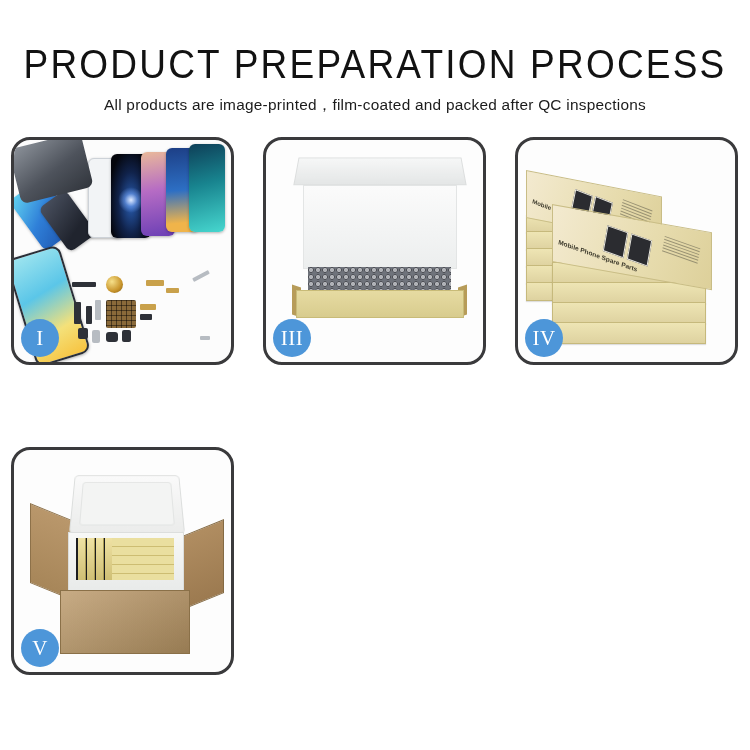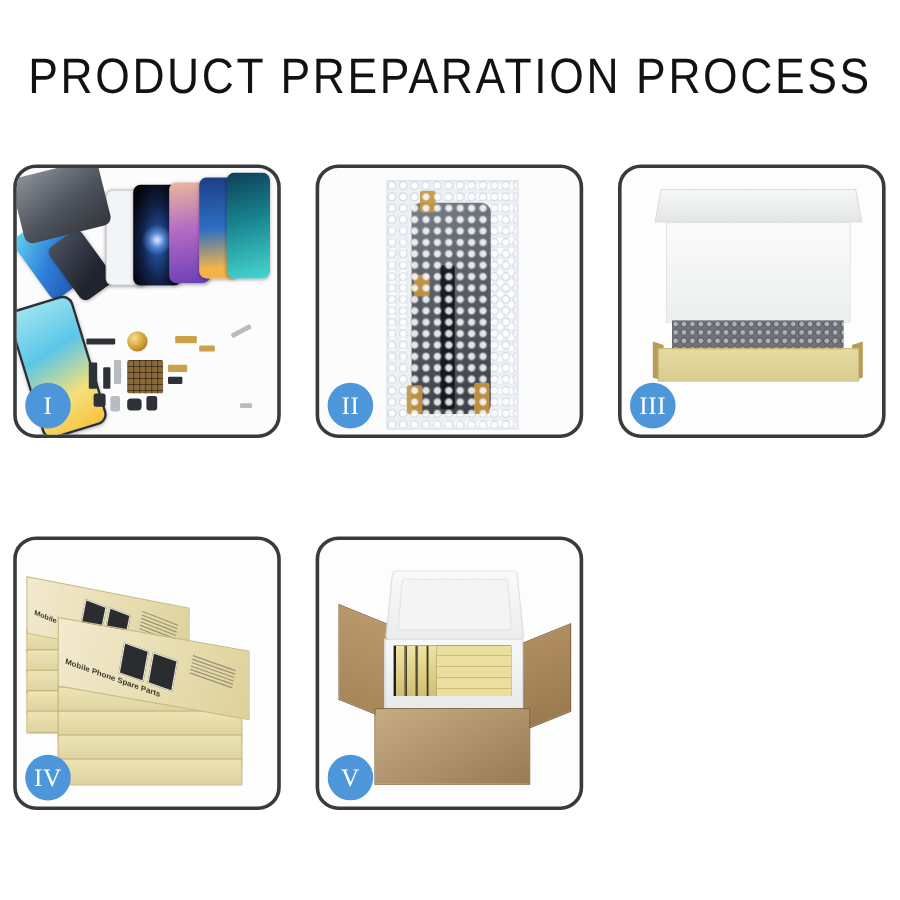--- a/index.html
+++ b/index.html
@@ -372,20 +372,21 @@
   .c6-tape {
     position:absolute; width:18px; height:22px;
     background:#a2875f; opacity:.9;
   }
 </style>
 </head>
 <body>
 
 <div class="header">
   <div class="title">PRODUCT PREPARATION PROCESS</div>
+  <div class="subtitle">All products are image-printed，film-coated and packed after QC inspections</div>
 </div>
 
 <div class="grid">
 
   <div class="panel p1">
     <div class="panel-stage">
       <div class="ph ph-a"></div>
       <div class="ph ph-b"></div>
       <div class="ph ph-glass"></div>
       <div class="ph ph-dark"></div>
@@ -407,34 +408,20 @@
       <div class="chip dark" style="left:64px;top:188px;width:10px;height:11px;border-radius:2px;"></div>
       <div class="chip pale" style="left:78px;top:190px;width:8px;height:13px;border-radius:2px;"></div>
       <div class="chip dark" style="left:92px;top:192px;width:12px;height:10px;border-radius:3px;"></div>
       <div class="chip dark" style="left:108px;top:190px;width:9px;height:12px;border-radius:2px;"></div>
       <div class="chip pale" style="left:178px;top:134px;width:18px;height:4px;transform:rotate(-28deg);"></div>
       <div class="chip pale" style="left:186px;top:196px;width:10px;height:4px;"></div>
     </div>
     <div class="badge">I</div>
   </div>
 
-  <div class="panel p2">
-    <div class="panel-stage">
-      <div class="bubble-bag">
-        <div class="bb-part"></div>
-        <div class="bb-flex"></div>
-        <div class="bb-conn" style="left:27px;top:8px;"></div>
-        <div class="bb-conn" style="left:22px;top:78px;"></div>
-        <div class="bb-conn" style="left:16px;top:170px;height:24px;"></div>
-        <div class="bb-conn" style="left:72px;top:168px;height:26px;"></div>
-      </div>
-      <div class="bubble-overlay"></div>
-    </div>
-    <div class="badge">II</div>
-  </div>
 
   <div class="panel p3">
     <div class="panel-stage">
       <div class="c3-lid"></div>
       <div class="c3-foam"></div>
       <div class="c3-grey"></div>
       <div class="c3-side-l"></div>
       <div class="c3-side-r"></div>
       <div class="c3-front"></div>
     </div>

